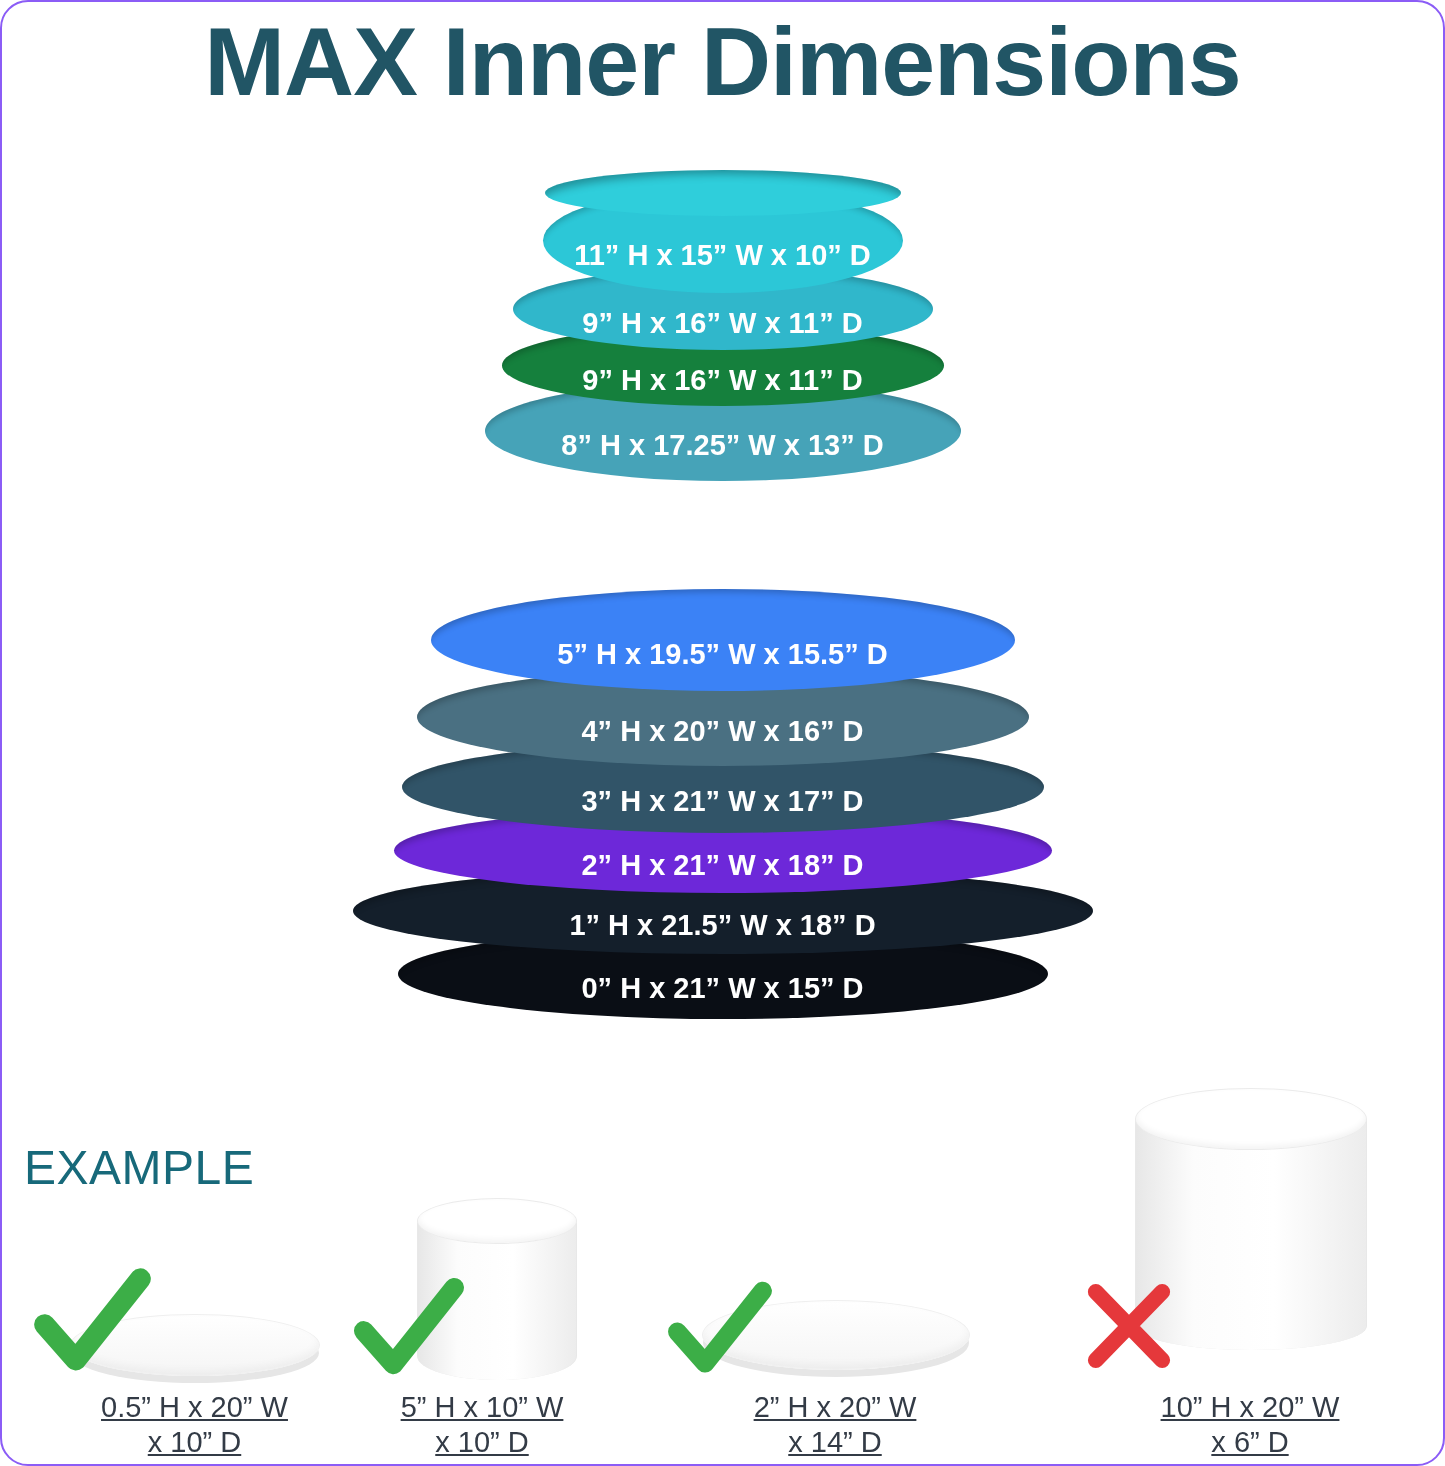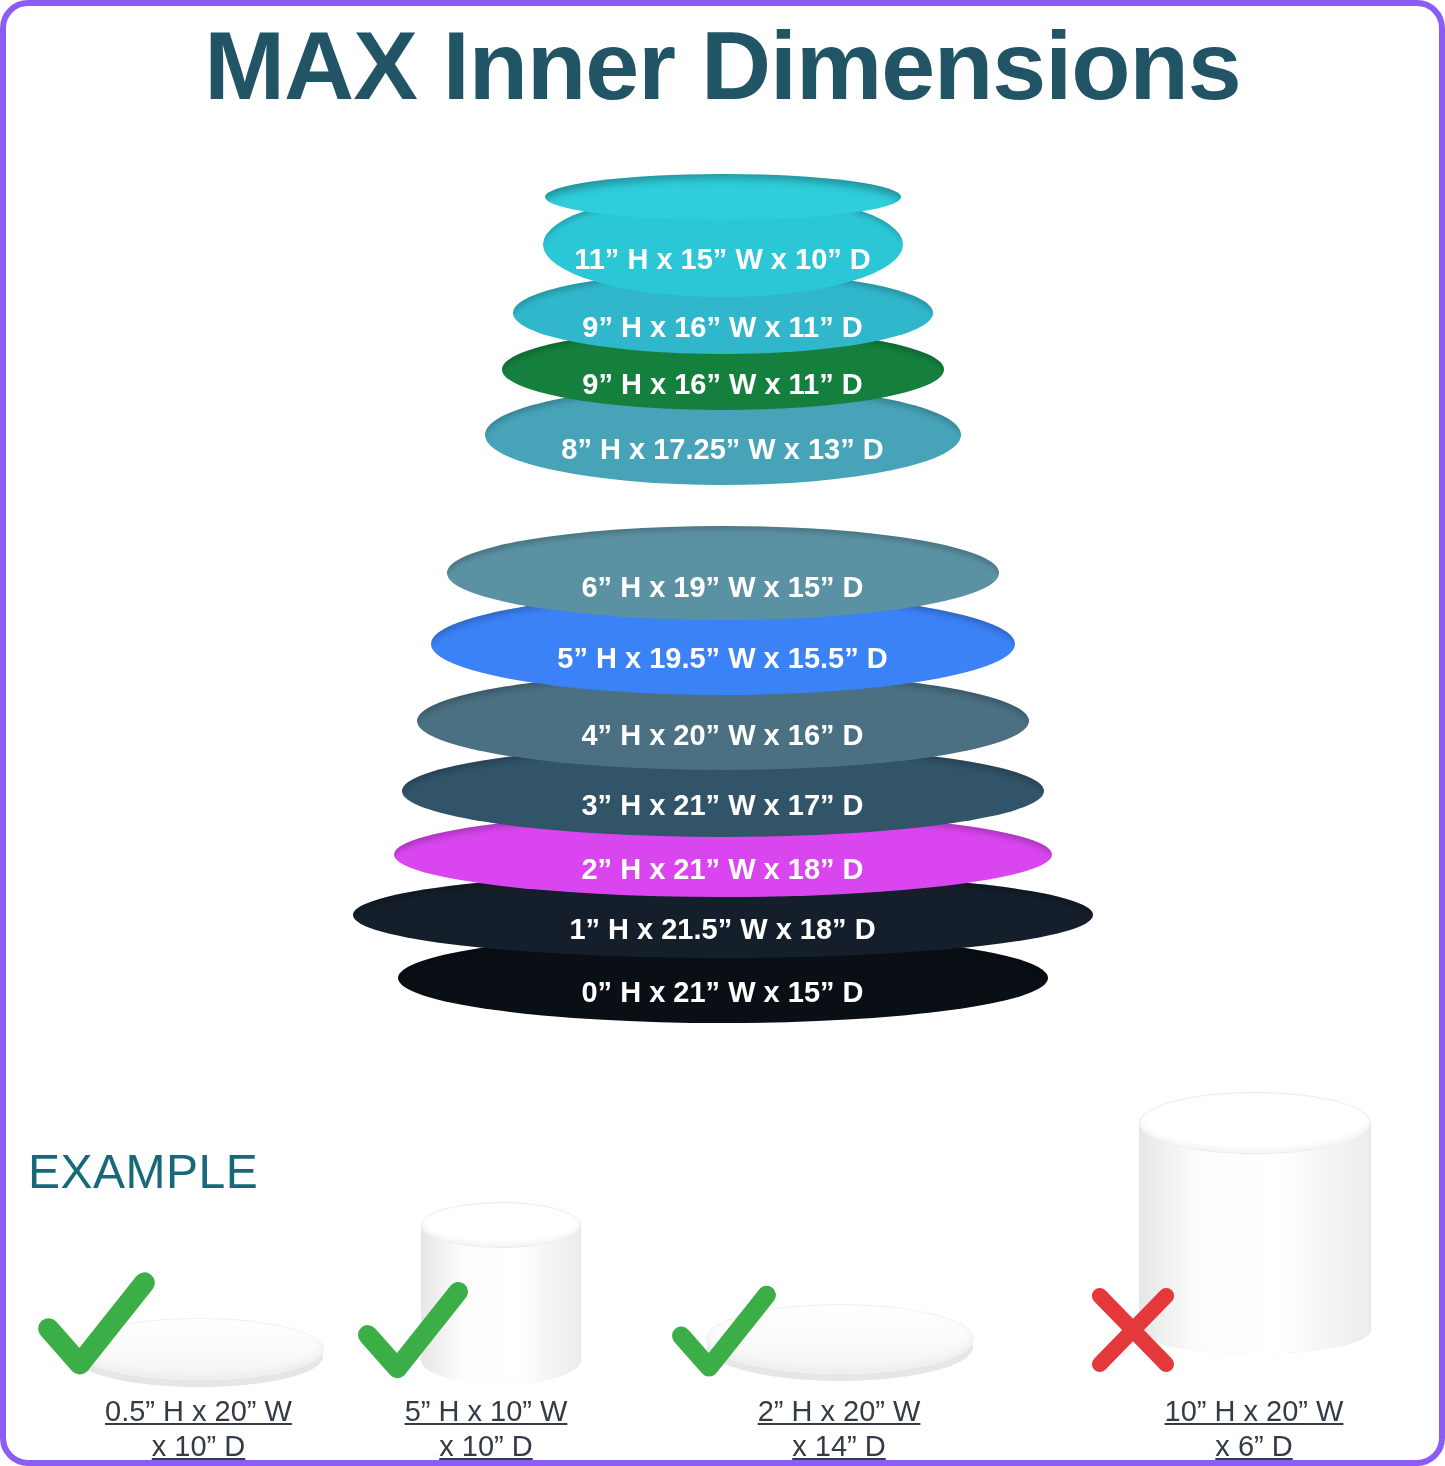--- a/index.html
+++ b/index.html
@@ -3,21 +3,21 @@
 <meta charset="utf-8">
 <style>
   * { margin:0; padding:0; box-sizing:border-box; }
   html,body { background:#ffffff; }
   body { font-family:"Liberation Sans", sans-serif; }
 
   .page {
     position:relative;
     width:1445px; height:1466px;
     background:#ffffff;
-    border:6px solid #8b5cf6;
+    border:2px solid #8b5cf6;
     border-radius:28px;
     overflow:hidden;
   }
 
   .title {
     position:absolute; top:4px; left:0; width:100%;
     text-align:center;
     font-size:97px; font-weight:800;
     color: var(--title-text, #215565);
     letter-spacing:-1px;
@@ -119,33 +119,30 @@
       </div>
     <div class="tier" style="top: 266px; width: 420px; height: 82px; z-index: 11; background: rgb(48, 183, 203);">
         <span class="tier-text">9” H x 16” W x 11” D</span>
       </div>
     <div class="tier" style="top: 323px; width: 442px; height: 81px; z-index: 10; background: #15803d;">
         <span class="tier-text">9” H x 16” W x 11” D</span>
       </div>
     <div class="tier" style="top: 379px; width: 476px; height: 100px; z-index: 9; background: rgb(70, 163, 184);">
         <span class="tier-text">8” H x 17.25” W x 13” D</span>
       </div>
-    <div class="tier" style="top: 520px; width: 552px; height: 94px; z-index: 7; background: rgb(91, 146, 163);">
-        <span class="tier-text">6” H x 19” W x 15” D</span>
-      </div>
     <div class="tier" style="top: 587px; width: 584px; height: 102px; z-index: 6; background: #3b82f6;">
         <span class="tier-text">5” H x 19.5” W x 15.5” D</span>
       </div>
     <div class="tier" style="top: 666px; width: 612px; height: 98px; z-index: 5; background: rgb(74, 112, 130);">
         <span class="tier-text">4” H x 20” W x 16” D</span>
       </div>
     <div class="tier" style="top: 739px; width: 642px; height: 92px; z-index: 4; background: rgb(49, 84, 104);">
         <span class="tier-text">3” H x 21” W x 17” D</span>
       </div>
-    <div class="tier" style="top: 806px; width: 658px; height: 85px; z-index: 3; background: #d946ef;">
+    <div class="tier" style="top: 806px; width: 658px; height: 85px; z-index: 3; background: #6d28d9;">
         <span class="tier-text">2” H x 21” W x 18” D</span>
       </div>
     <div class="tier" style="top: 866px; width: 740px; height: 86px; z-index: 2; background: rgb(20, 31, 43);">
         <span class="tier-text">1” H x 21.5” W x 18” D</span>
       </div>
     <div class="tier" style="top: 927px; width: 650px; height: 90px; z-index: 1; background: rgb(10, 14, 21);">
         <span class="tier-text">0” H x 21” W x 15” D</span>
       </div>
   </div>
 

